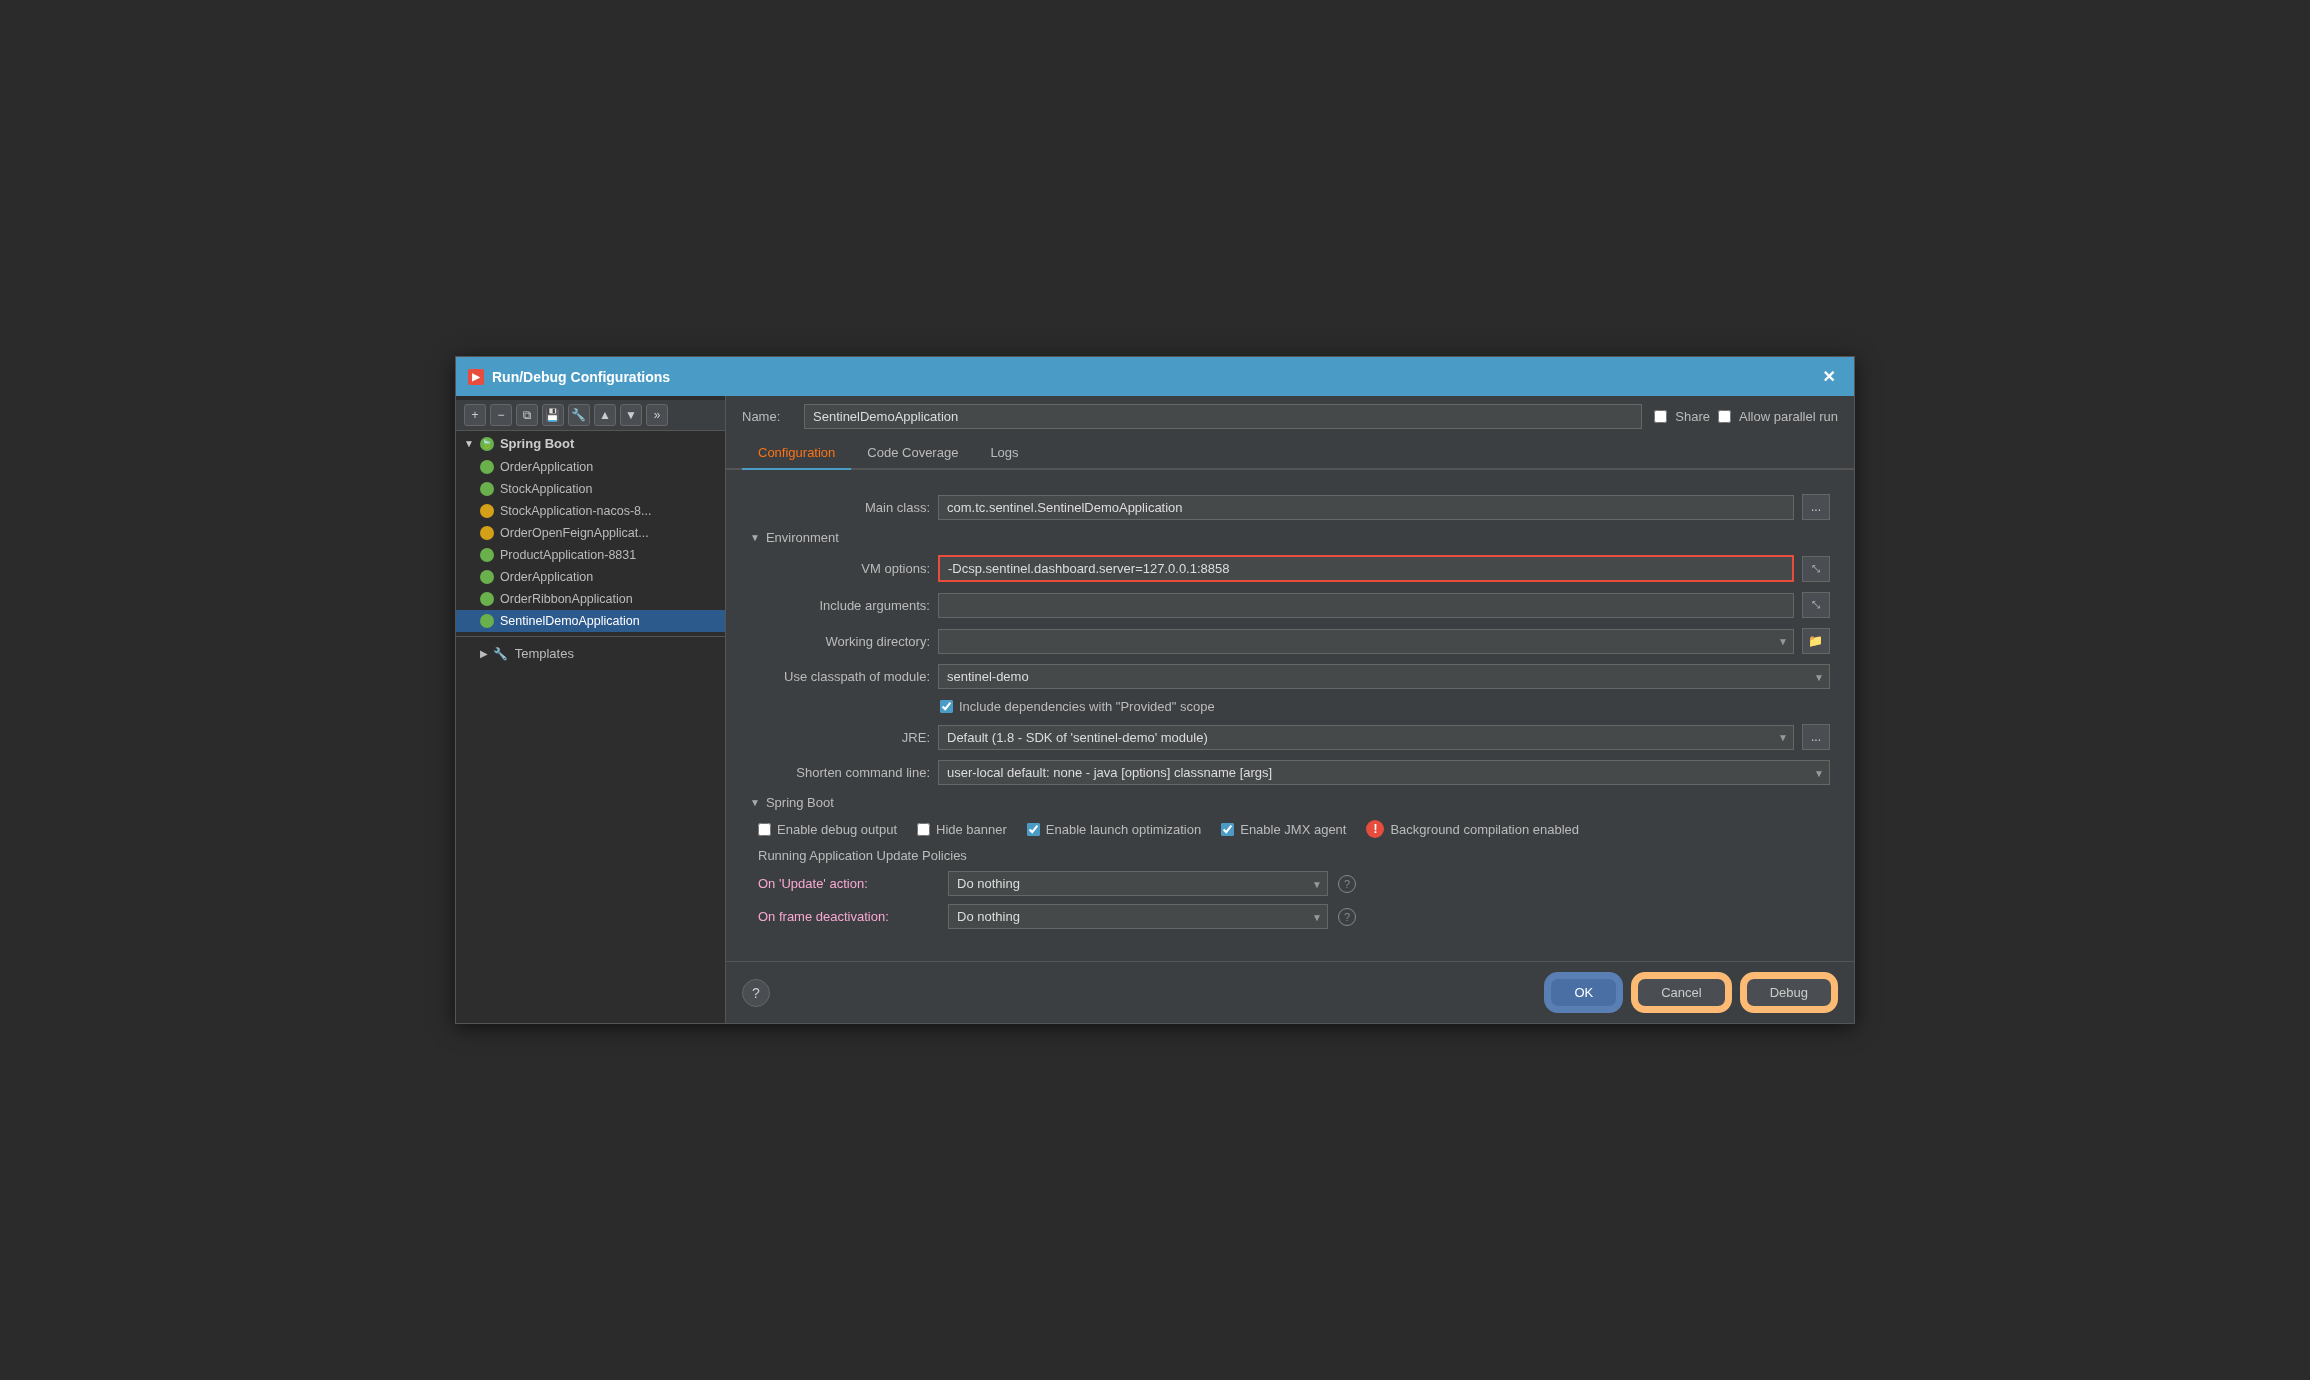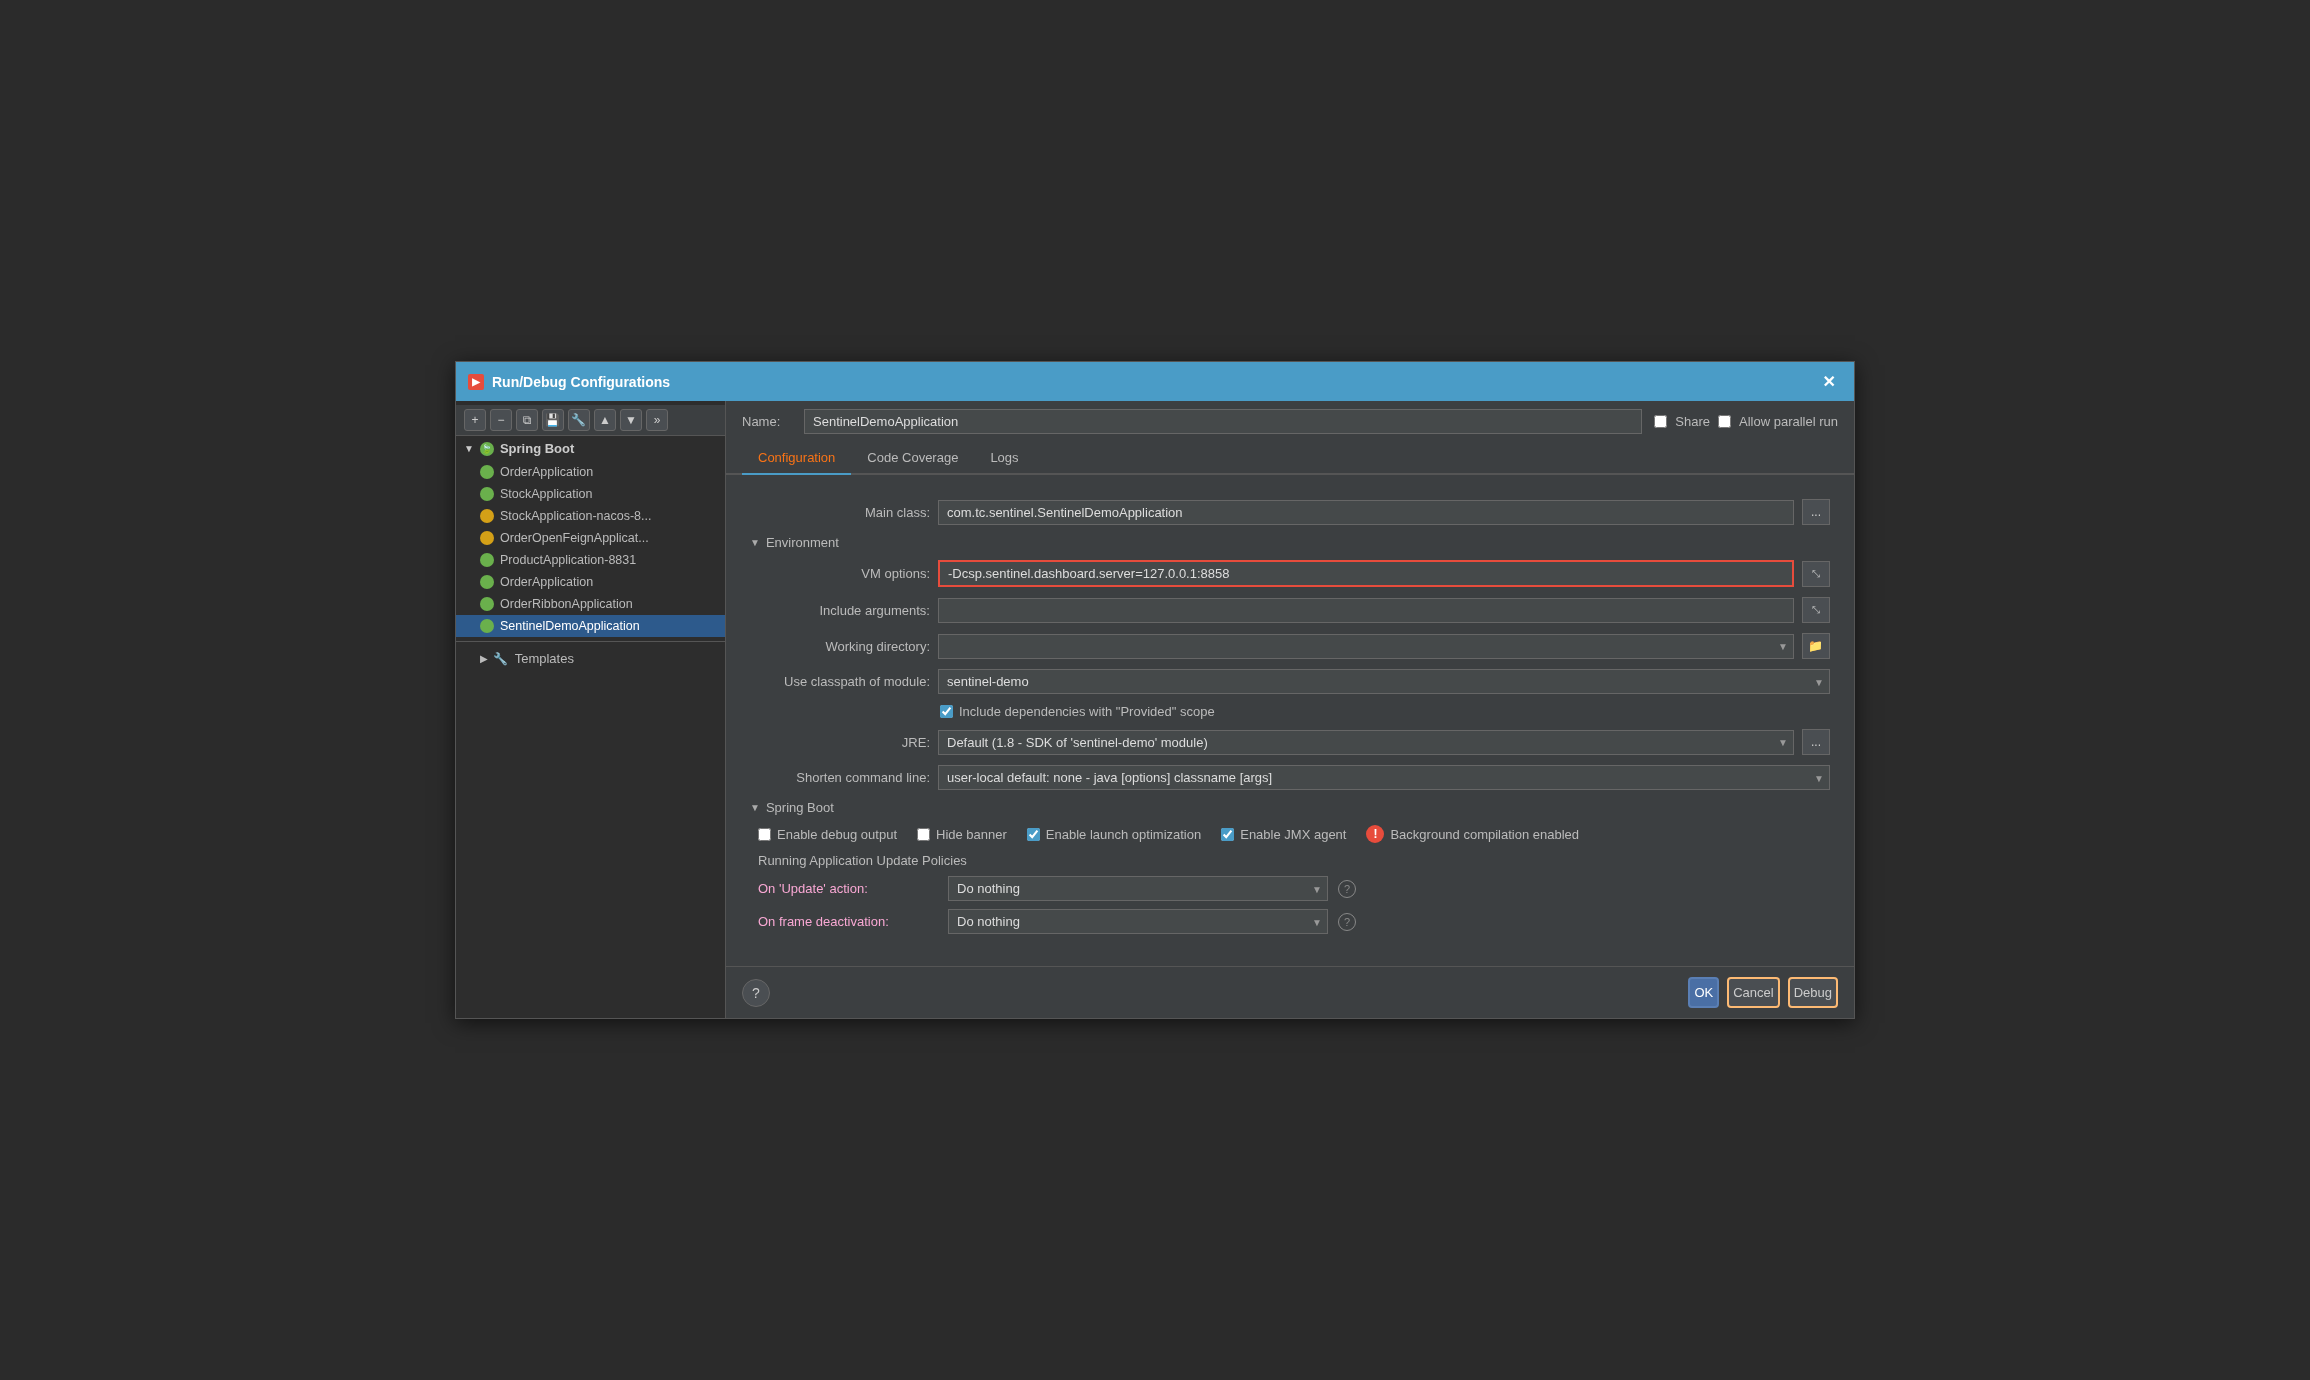--- a/index.html
+++ b/index.html
@@ -326,23 +326,23 @@
       align-items: center;
       justify-content: space-between;
       padding: 10px 16px;
       background: #3c3f41;
       border-top: 1px solid #555;
     }
     .bottom-right {
       display: flex; gap: 8px;
     }
     .btn {
-      padding: 6px 4px;
-      border: 2px solid #fdba74;
-      border-radius: 4px;
+      padding: 6px 23px;
+      border: 7px solid #fdba74;
+      border-radius: 14px;
       cursor: pointer;
       font-size: 13px;
       color: #ccc;
       background: #4a4e52;
     }
     .btn-ok {
       background: #4a6fa5;
       border-color: #5a7fb5;
       color: #fff;
     }

